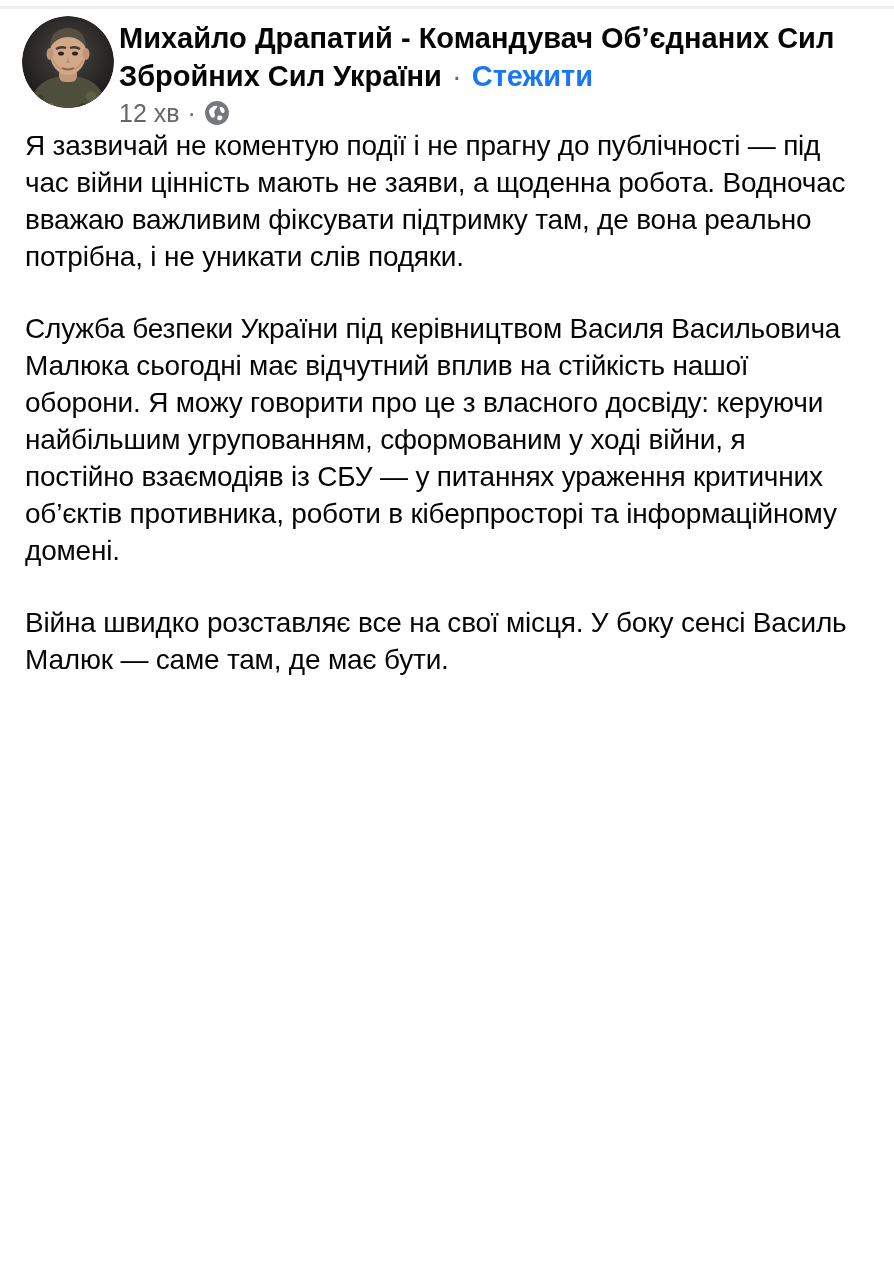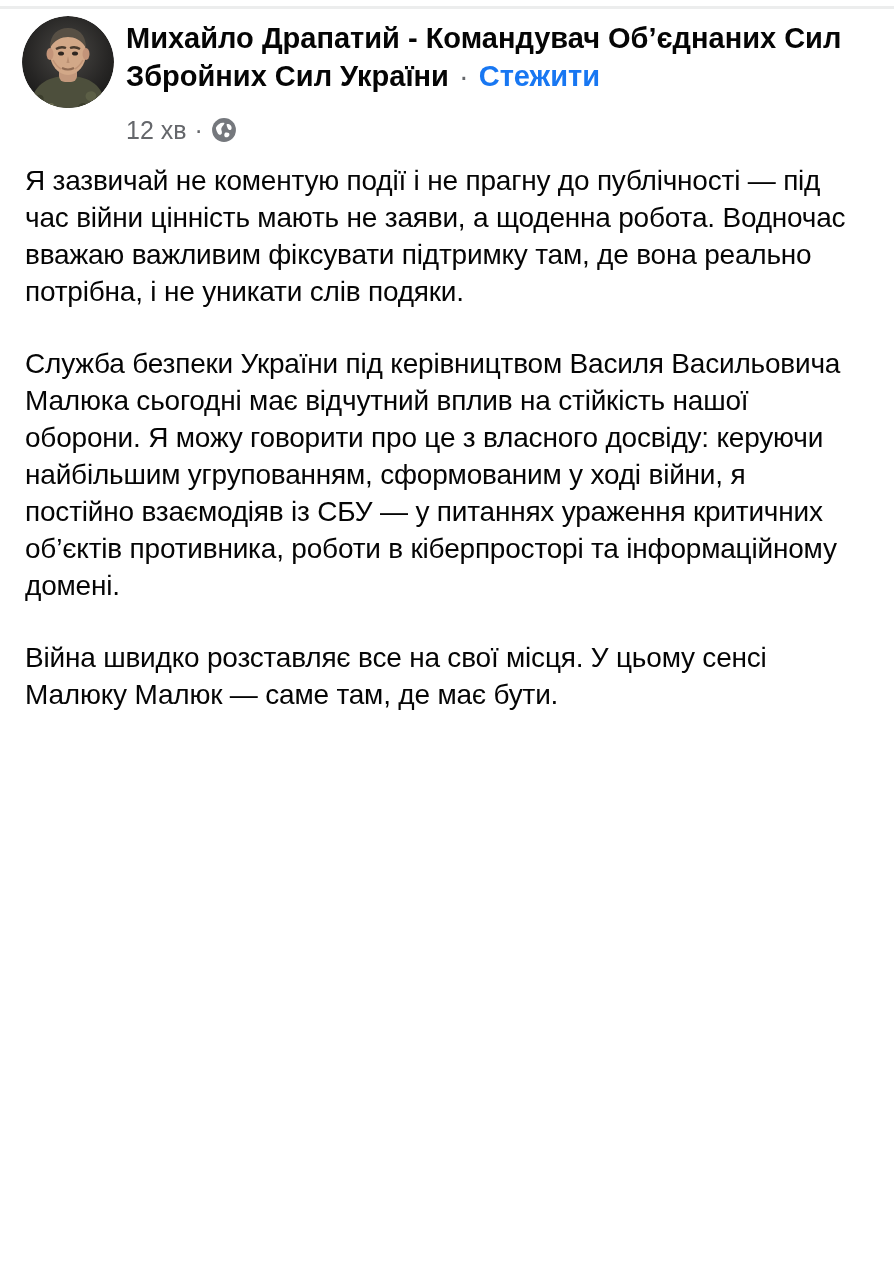--- a/index.html
+++ b/index.html
@@ -22,21 +22,21 @@
     left: 0;
     width: 100%;
     height: 3px;
     background: #eceded;
   }
   
   .header {
     display: flex;
     align-items: flex-start;
     padding: 16px 24px 0 22px;
-    gap: 12px;
+    gap: 5px;
   }
   .avatar {
     width: 92px;
     height: 92px;
     border-radius: 50%;
     overflow: hidden;
     flex-shrink: 0;
     cursor: pointer;
   }
   .avatar svg { display: block; }
@@ -57,34 +57,33 @@
     color: #65676b;
     padding: 0 2px;
   }
   .follow {
     color: #1877f2;
     font-weight: 600;
     text-decoration: none;
     cursor: pointer;
   }
   .meta-line {
-    margin-top: 21px;
+    margin-top: 4px;
     display: flex;
     align-items: center;
     gap: 8px;
     font-size: 25px;
     line-height: 28px;
     color: #65676b;
   }
   .meta-line .timestamp { cursor: pointer; }
   .meta-line .dot { color: #65676b; }
   .globe { display: inline-flex; align-items: center; }
   
   .post-body {
-    margin-top: 18px;
     padding: 0 24px 0 25px;
     font-size: 28px;
     line-height: 37px;
     letter-spacing: -0.2px;
     color: #050505;
     max-width: 824px;
   }
   .post-body p {
     margin: 0 0 35px 0;
   }
@@ -160,15 +159,15 @@
             <path d="M13 14.5 C15 13.8 17.5 14.5 17 16.5 C16.5 18.3 14.5 19.3 13 18.5 C12 17.8 12 15.2 13 14.5 Z" fill="#ffffff"></path>
           </svg>
         </span>
       </div>
     </div>
   </div>
 
   <div class="post-body">
     <p>Я зазвичай не коментую події і не прагну до публічності — під час війни цінність мають не заяви, а щоденна робота. Водночас вважаю важливим фіксувати підтримку там, де вона реально потрібна, і не уникати слів подяки.</p>
     <p>Служба безпеки України під керівництвом Василя Васильовича Малюка сьогодні має відчутний вплив на стійкість нашої оборони. Я можу говорити про це з власного досвіду: керуючи найбільшим угрупованням, сформованим у ході війни, я постійно взаємодіяв із СБУ — у питаннях ураження критичних об’єктів противника, роботи в кіберпросторі та інформаційному домені.</p>
-    <p>Війна швидко розставляє все на свої місця. У цьому сенсі Малюку Малюк — саме там, де має бути.</p>
+    <p>Війна швидко розставляє все на свої місця. У боку сенсі Василь Малюк — саме там, де має бути.</p>
   </div>
 </div>
 
 </body></html>

